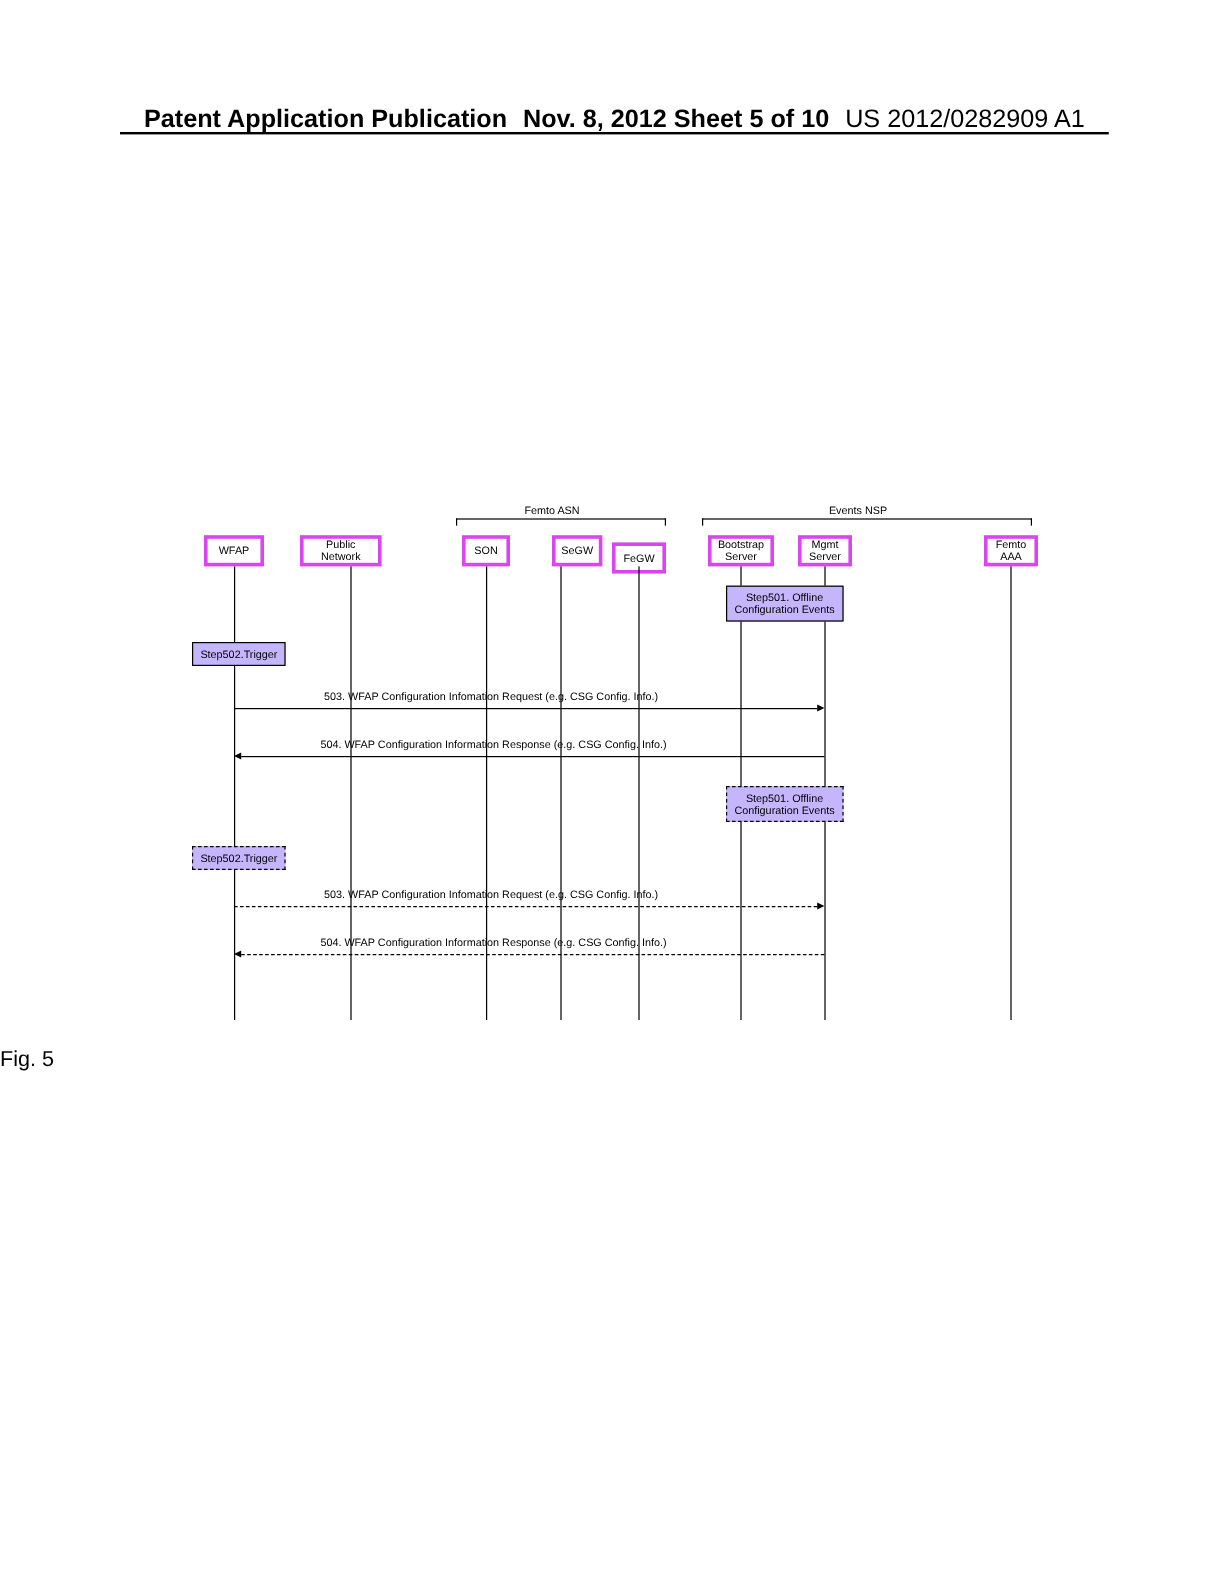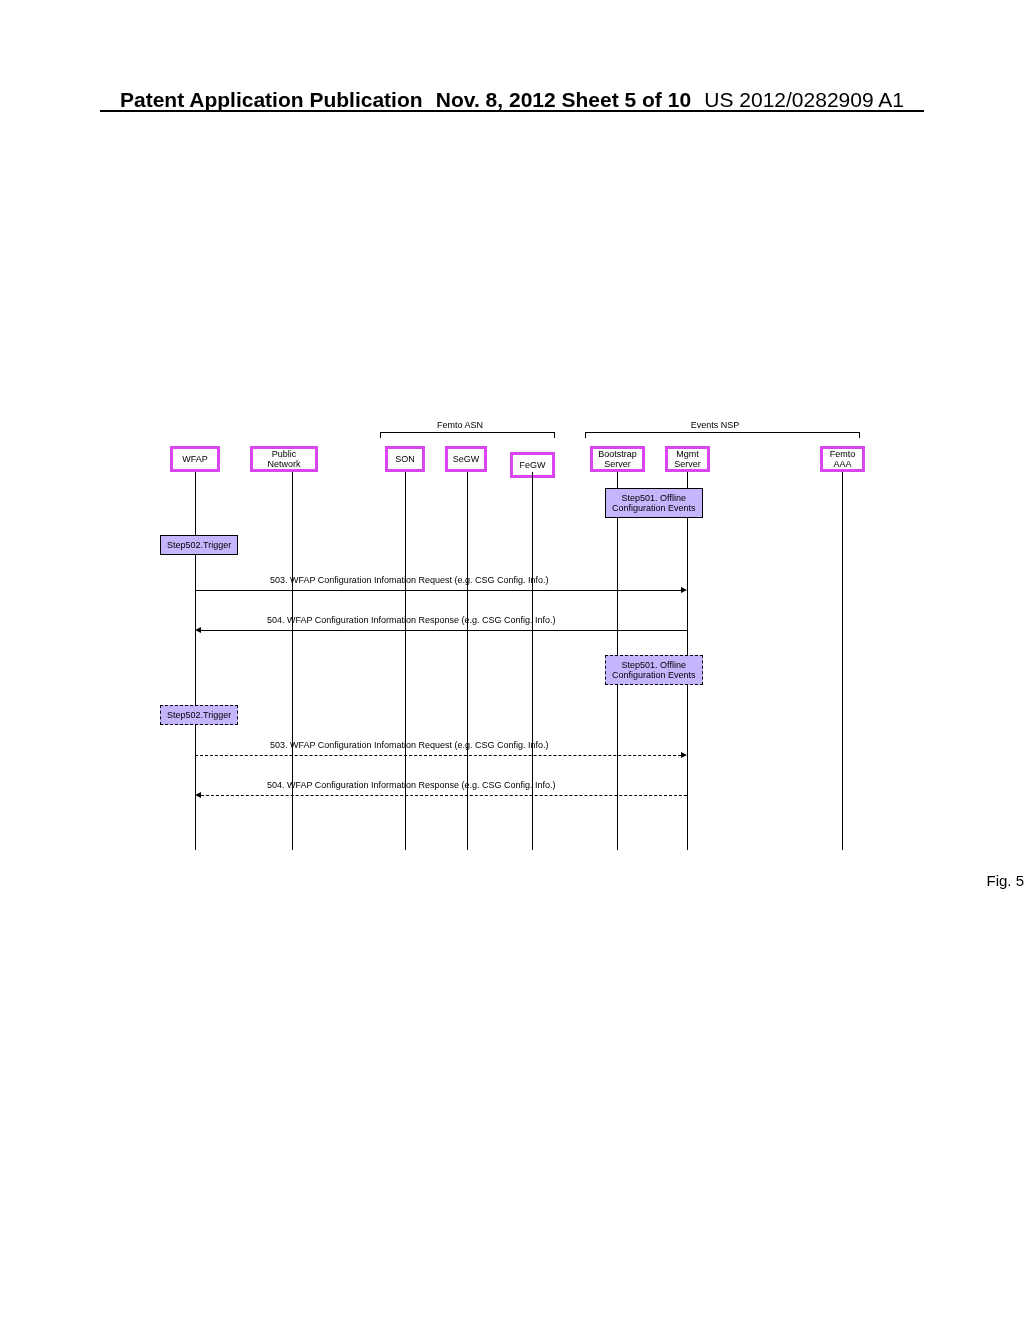--- a/index.html
+++ b/index.html
@@ -114,22 +114,22 @@
       height: 0;
       border-right: 6px solid black;
       border-top: 3px solid transparent;
       border-bottom: 3px solid transparent;
     }
     .figure-caption {
       position: absolute;
       top: 872px;
       left: 0;
       right: 0;
-      text-align: right;
-      font-size: 15px;
+      text-align: left;
+      font-size: 18px;
     }
   </style>
 </head>
 <body>
 
 <div class="header">
   <span class="header-left">Patent Application Publication</span>
   <span class="header-center">Nov. 8, 2012  Sheet 5 of 10</span>
   <span class="header-right">US 2012/0282909 A1</span>
 </div>
@@ -139,21 +139,21 @@
 
   <div class="group-label" style="left:250px; top:0px; width:80px;">Femto ASN</div>
   <div class="group-bracket" style="left:210px; top:12px; width:175px;"></div>
 
   <div class="group-label" style="left:505px; top:0px; width:80px;">Events NSP</div>
   <div class="group-bracket" style="left:415px; top:12px; width:275px;"></div>
 
   <div class="entity-box" style="left:0px; top:26px; width:50px; height:26px;">WFAP</div>
   <div class="entity-box" style="left:80px; top:26px; width:68px; height:26px;">Public Network</div>
   <div class="entity-box" style="left:215px; top:26px; width:40px; height:26px;">SON</div>
-  <div class="entity-box" style="left:275px; top:26px; width:42px; height:26px;">SeGW</div>
+  <div class="entity-box" style="left:290px; top:26px; width:42px; height:26px;">SeGW</div>
   <div class="entity-box" style="left:340px; top:12px; width:45px; height:26px;margin-top:20px;">FeGW</div>
   <div class="entity-box" style="left:420px; top:26px; width:55px; height:26px; white-space:pre-line;">Bootstrap
 Server</div>
   <div class="entity-box" style="left:495px; top:26px; width:45px; height:26px; white-space:pre-line;">Mgmt
 Server</div>
   <div class="entity-box" style="left:650px; top:26px; width:45px; height:26px; white-space:pre-line;">Femto
 AAA</div>
 
   <div class="lifeline" style="left:25px;"></div>
   <div class="lifeline" style="left:122px;"></div>

